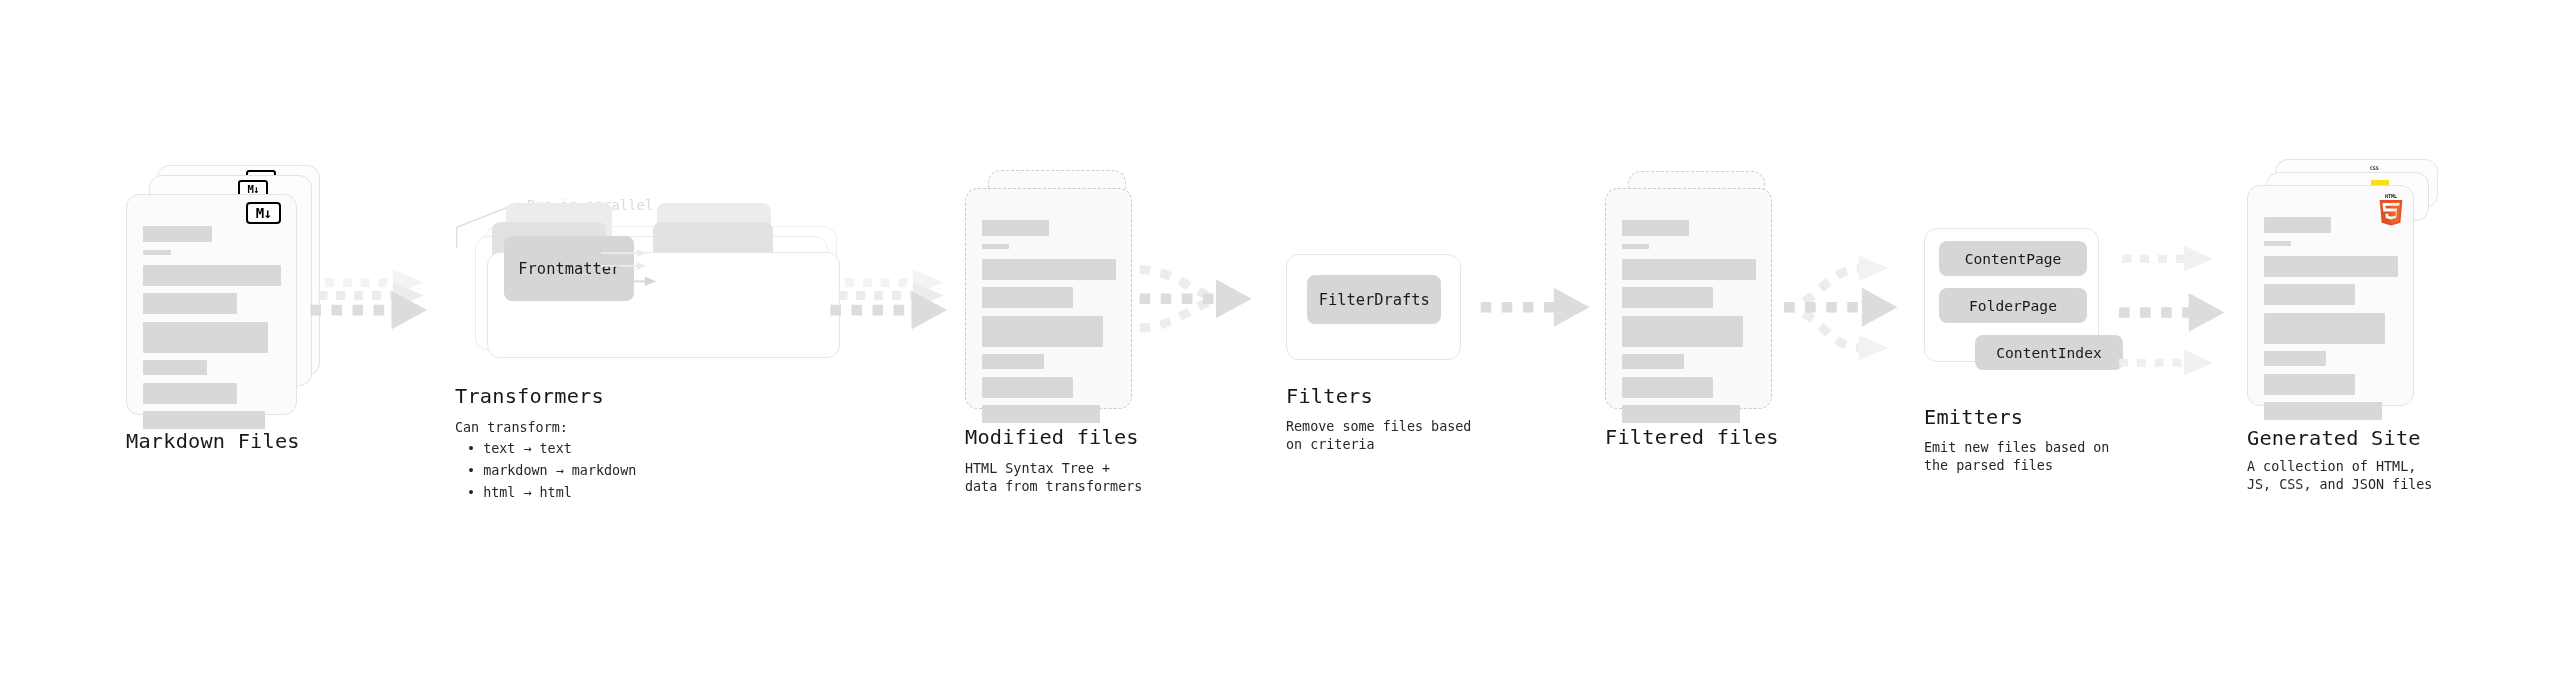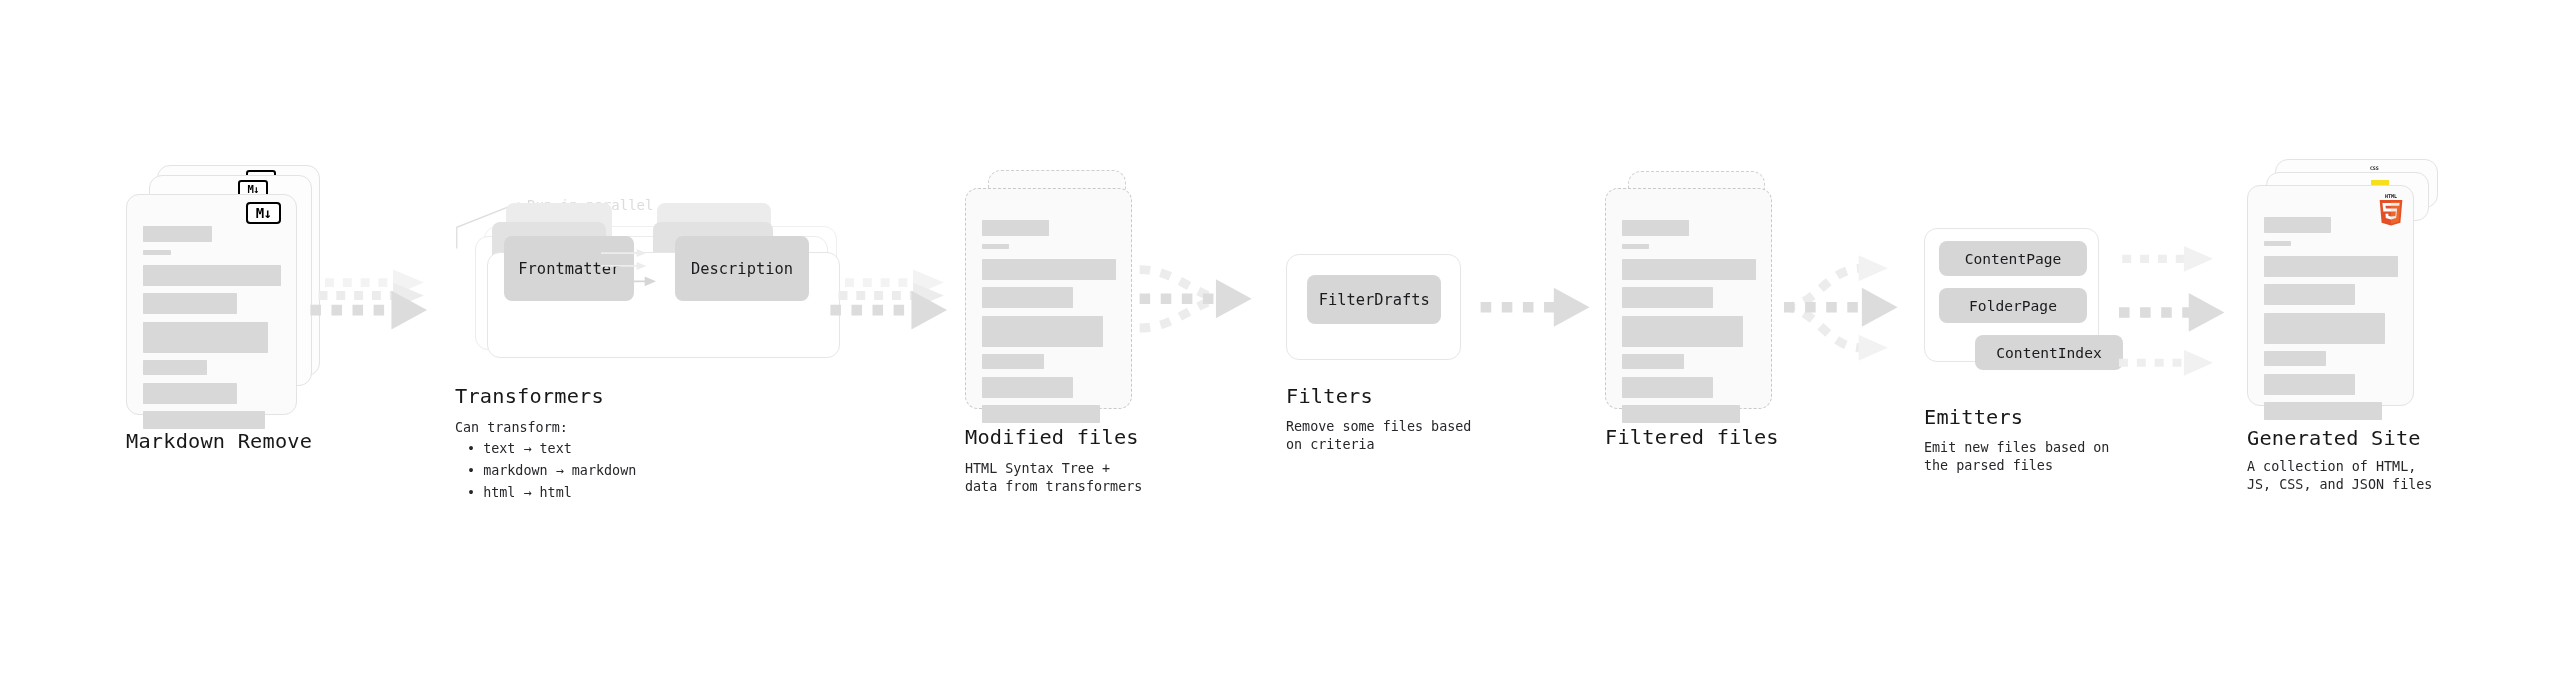--- a/index.html
+++ b/index.html
@@ -104,21 +104,21 @@
         <div class="bar" style="width:90%;height:31px;"></div>
         <div class="bar" style="width:46%;height:15.4px;"></div>
         <div class="bar" style="width:68%;height:21px;"></div>
         <div class="bar" style="width:88%;height:18px;"></div>
       </div>
     </div>
     <div class="mdbadge" style="left:246px;top:202px;width:31px;height:18px;">
         <span>M↓</span>
       </div>
 
-    <div class="cap-title" style="left:126px;top:429px;">Markdown Remove</div>
+    <div class="cap-title" style="left:126px;top:429px;">Markdown Files</div>
   </div>
 
   <svg class="abs" style="left:307px;top:268px;" width="134" height="81" viewBox="0 0 165 100">
     <g stroke="#f3f3f3" stroke-width="11" stroke-dasharray="11 11" fill="none">
       <line x1="22" y1="18" x2="112" y2="18"></line>
     </g>
     <polygon points="106,2 144,18 106,34" fill="#f3f3f3"></polygon>
     <g stroke="#ececec" stroke-width="11" stroke-dasharray="11 11" fill="none">
       <line x1="14" y1="34" x2="112" y2="34"></line>
     </g>
@@ -141,23 +141,20 @@
       <div class="pill l3" style="left:172px;top:-24.4px;width:114px;height:61px;"></div>
     </div>
     <div class="pbox" style="left:475px;top:236px;width:353px;height:114px;border-color:#ececec;">
       <div class="pill l2" style="left:16.3px;top:-14.6px;width:114px;height:63px;"></div>
       <div class="pill l2" style="left:177px;top:-14.6px;width:120px;height:63px;"></div>
     </div>
 
     <div class="pbox" style="left:455px;top:252px;width:353px;height:106px;margin-left:32px;">
       <div class="pill" style="left:16.3px;top:-17px;width:130px;height:65px;">
           <span>Frontmatter</span>
-        </div>
-      <div class="pill" style="left:187px;top:-17px;width:134px;height:65px;">
-          <span>Description</span>
         </div>
     </div>
 
     <svg class="abs" style="left:601px;top:240px;" width="89" height="73" viewBox="0 0 110 90">
       <g fill="none" stroke="#ececec" stroke-width="2.2">
         <line x1="0" y1="16" x2="46" y2="16"></line>
           <polygon points="44,11 56,16 44,21" fill="#ececec" stroke="none"></polygon>
         <line x1="0" y1="32" x2="46" y2="32"></line>
           <polygon points="44,27 56,32 44,37" fill="#ececec" stroke="none"></polygon>
       </g>

